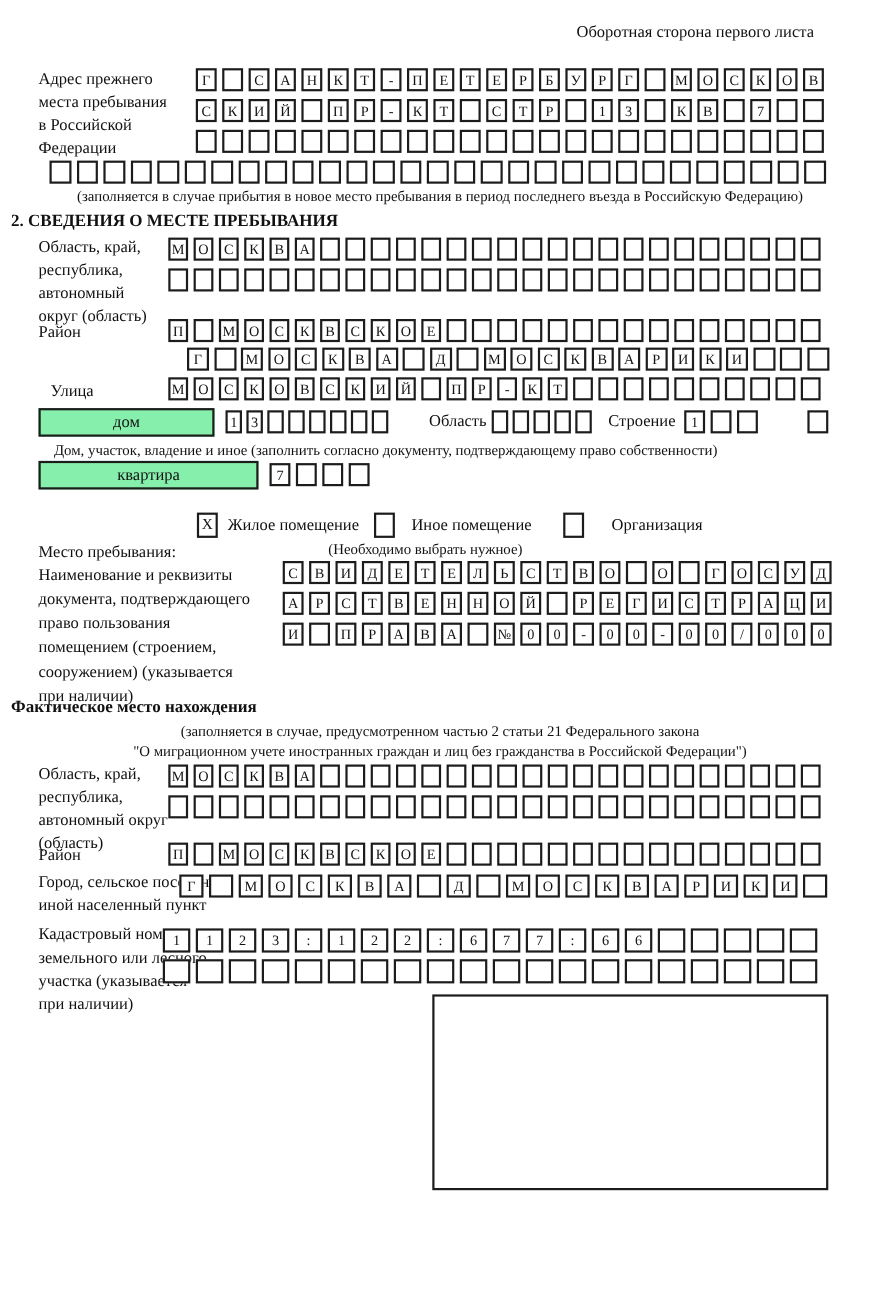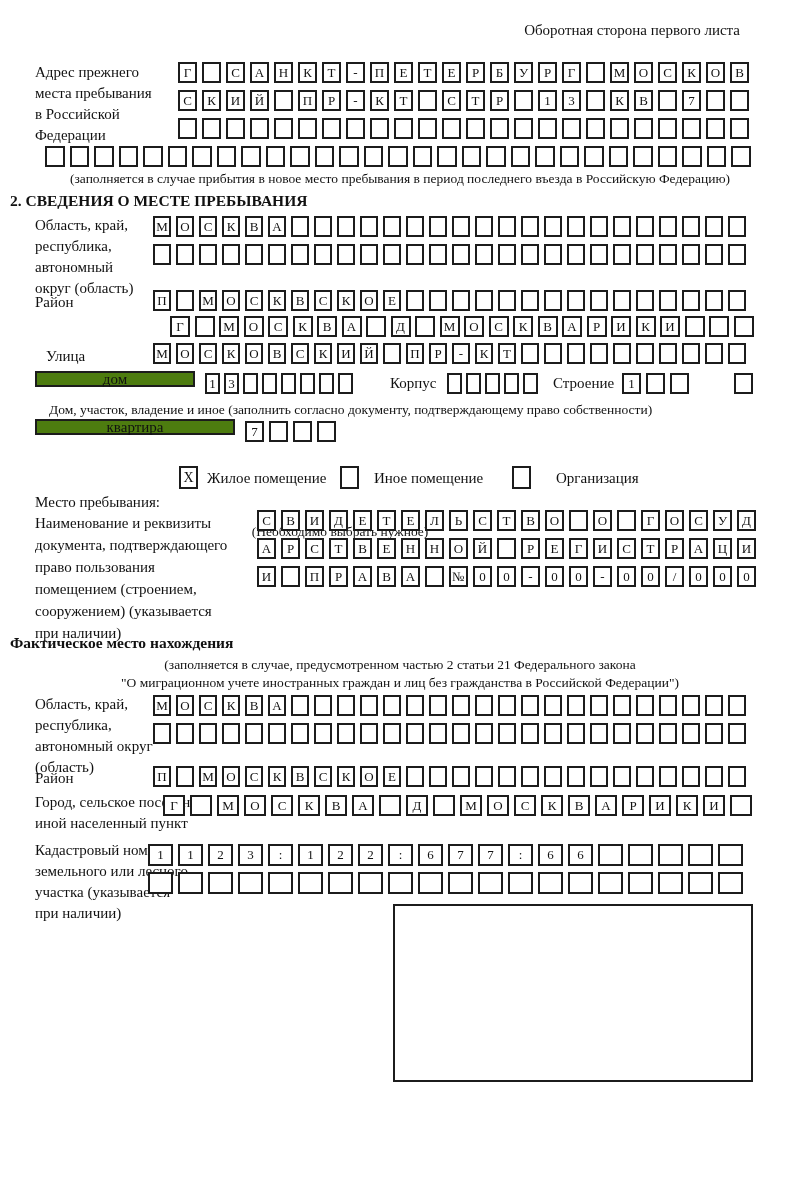--- a/index.html
+++ b/index.html
@@ -10,25 +10,25 @@
   .caption{position:absolute;left:0;width:800px;text-align:center;font-size:13.5px;line-height:18px;white-space:pre-line;}
   .caption-left{position:absolute;font-size:13.5px;white-space:nowrap;}
   .title{position:absolute;left:0;width:637px;text-align:left;font-weight:bold;font-size:15.5px;margin-left:10px;}
   .sidenote{position:absolute;left:0;top:22px;width:740px;text-align:right;font-size:15px;}
   .cellrow{position:absolute;display:flex;}
   .cell{box-sizing:border-box;flex:0 0 auto;width:var(--cw,19px);height:21px;border:2px solid #1c1c1c;
         margin-right:var(--gap,5px);display:flex;align-items:center;justify-content:center;
         font-size:13px;background:#fff;}
   .cell:last-child{margin-right:0;}
   .tallcells .cell{height:22px;}
-  .labelbox{position:absolute;box-sizing:border-box;border:2px solid #1c1c1c;height:16px;
-        display:flex;align-items:center;justify-content:center;font-size:15px;background:#4d7c0f;}
+  .labelbox{position:absolute;box-sizing:border-box;border:2px solid #1c1c1c;height:26px;
+        display:flex;align-items:center;justify-content:center;font-size:15px;background:#86efac;}
   .cbox{position:absolute;box-sizing:border-box;width:19px;height:23px;border:2px solid #1c1c1c;
         display:flex;align-items:center;justify-content:center;font-size:14px;background:#fff;}
-  .hint{position:absolute;font-size:13.5px;text-align:center;margin-top:32px;}
+  .hint{position:absolute;font-size:13.5px;text-align:right;}
   .stampbox{position:absolute;box-sizing:border-box;border:2px solid #1c1c1c;background:#fff;}
   .stampnote{position:absolute;text-align:center;font-size:14px;line-height:22px;white-space:pre-line;}
 </style>
 </head>
 <body>
 
 <div class="page">
 
   <div class="sidenote">Оборотная сторона первого листа</div>
 
@@ -301,21 +301,21 @@
   <div class="cellrow" style="left:205px;top:373px;--cw:15px;--gap:4px;">
       <span class="cell">1</span>
       <span class="cell">3</span>
       <span class="cell"></span>
       <span class="cell"></span>
       <span class="cell"></span>
       <span class="cell"></span>
       <span class="cell"></span>
       <span class="cell"></span>
     </div>
-  <div class="lbl" style="left:390px;top:373px;">Корпус</div>
+  <div class="lbl" style="left:390px;top:373px;">Область</div>
   <div class="cellrow" style="left:447px;top:373px;--cw:15px;--gap:4px;">
       <span class="cell"></span>
       <span class="cell"></span>
       <span class="cell"></span>
       <span class="cell"></span>
       <span class="cell"></span>
     </div>
   <div class="lbl" style="left:553px;top:373px;">Строение</div>
   <div class="cellrow" style="left:622px;top:373px;--cw:19px;--gap:5px;">
       <span class="cell">1</span>

